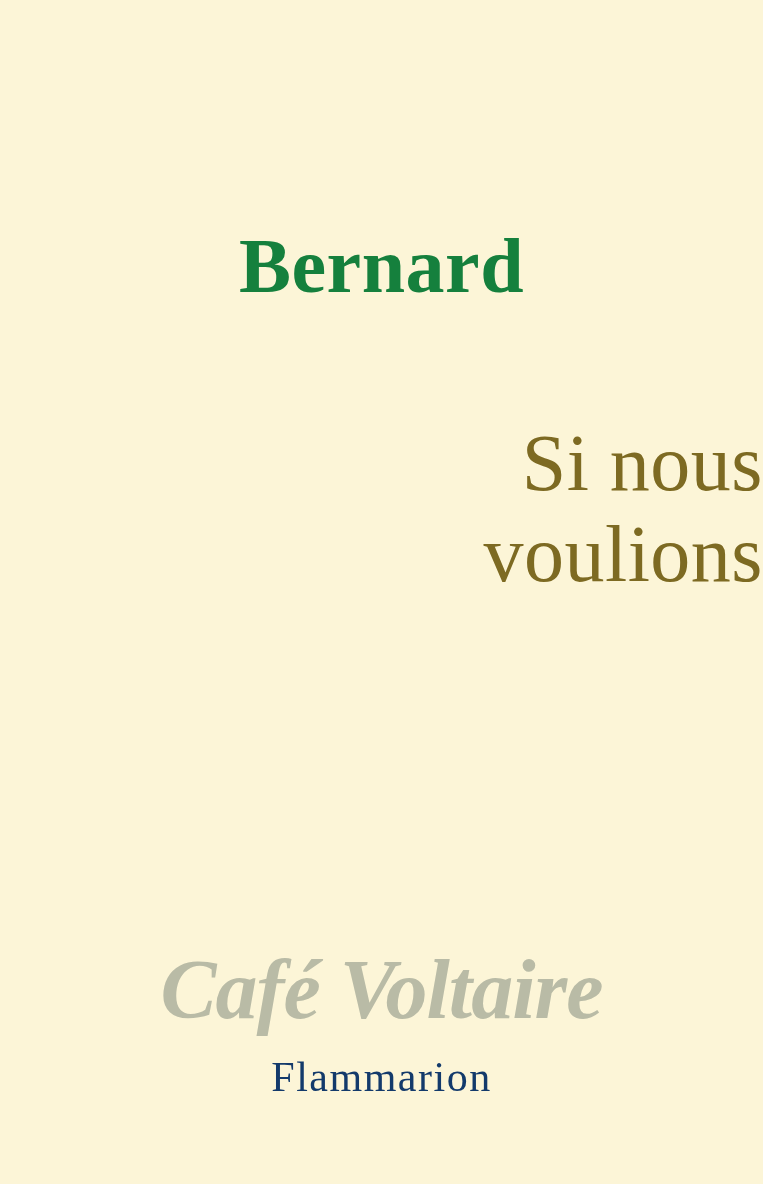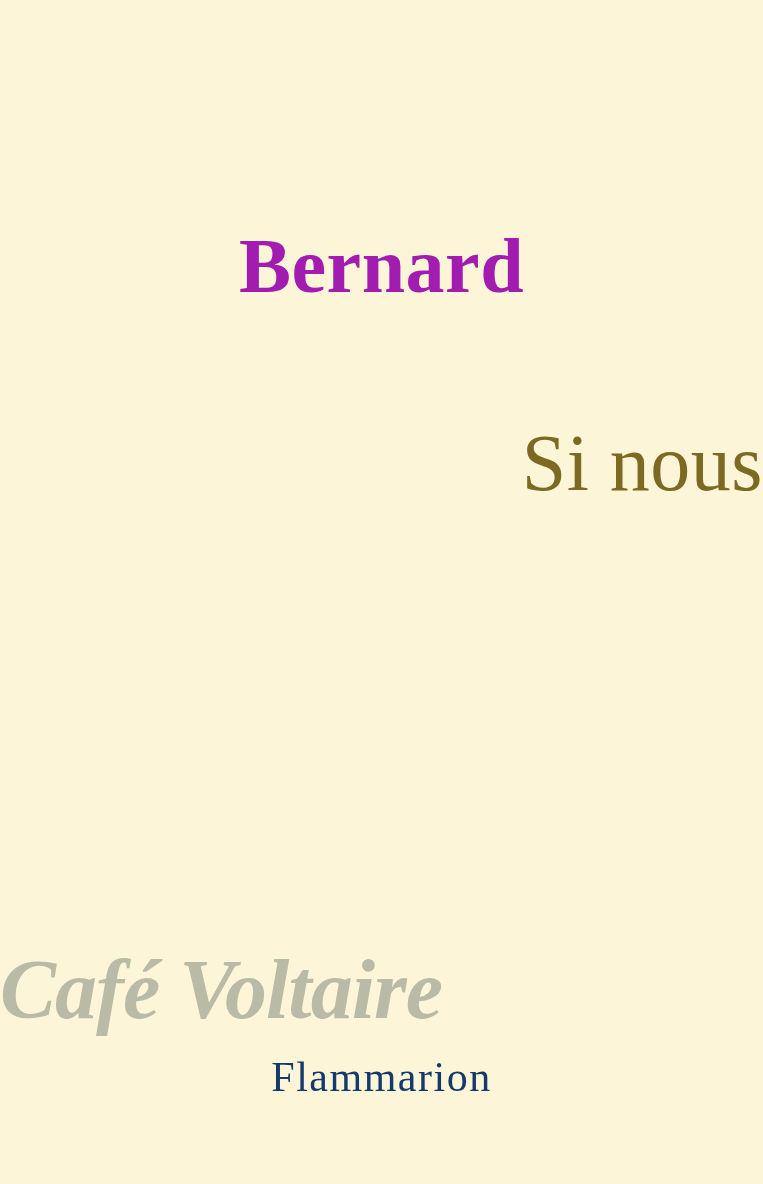--- a/index.html
+++ b/index.html
@@ -19,21 +19,21 @@
     height: 1184px;
     background: #fcf5d7;
     box-sizing: border-box;
   }
   .author {
     position: absolute;
     left: 0;
     right: 0;
     top: 222px;
     text-align: center;
-    color: #a21caf;
+    color: #15803d;
     font-family: "Liberation Serif", serif;
     font-weight: 700;
     font-size: 78px;
     line-height: 1.14;
     letter-spacing: 0.5px;
   }
   .author .line {
     display: block;
   }
   .title {
@@ -50,20 +50,21 @@
     letter-spacing: 0.5px;
   }
   .title .line {
     display: block;
   }
   .collection {
     position: absolute;
     left: 0;
     right: 0;
     top: 948px;
+    text-align: center;
     color: #b9bba6;
     font-family: "Liberation Serif", serif;
     font-style: italic;
     font-weight: 700;
     font-size: 84px;
     line-height: 1;
     letter-spacing: -1px;
   }
   .publisher {
     position: absolute;
@@ -82,19 +83,20 @@
 <body>
 
 <div class="cover">
 
   <div class="author">
     <span class="line">Bernard</span>
   </div>
 
   <div class="title">
     <span class="line">Si nous</span>
+    <span class="line">voulions</span>
   </div>
 
   <div class="collection">Café Voltaire</div>
 
   <div class="publisher">Flammarion</div>
 
 </div>
 
 </body></html>

